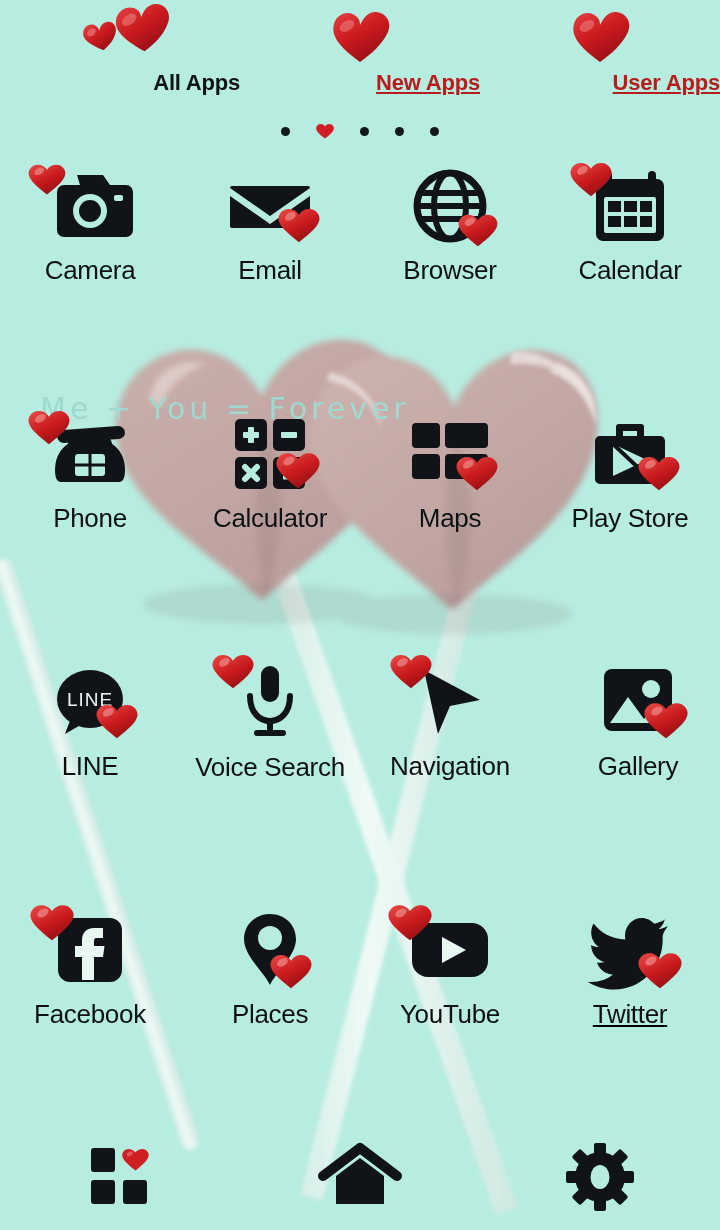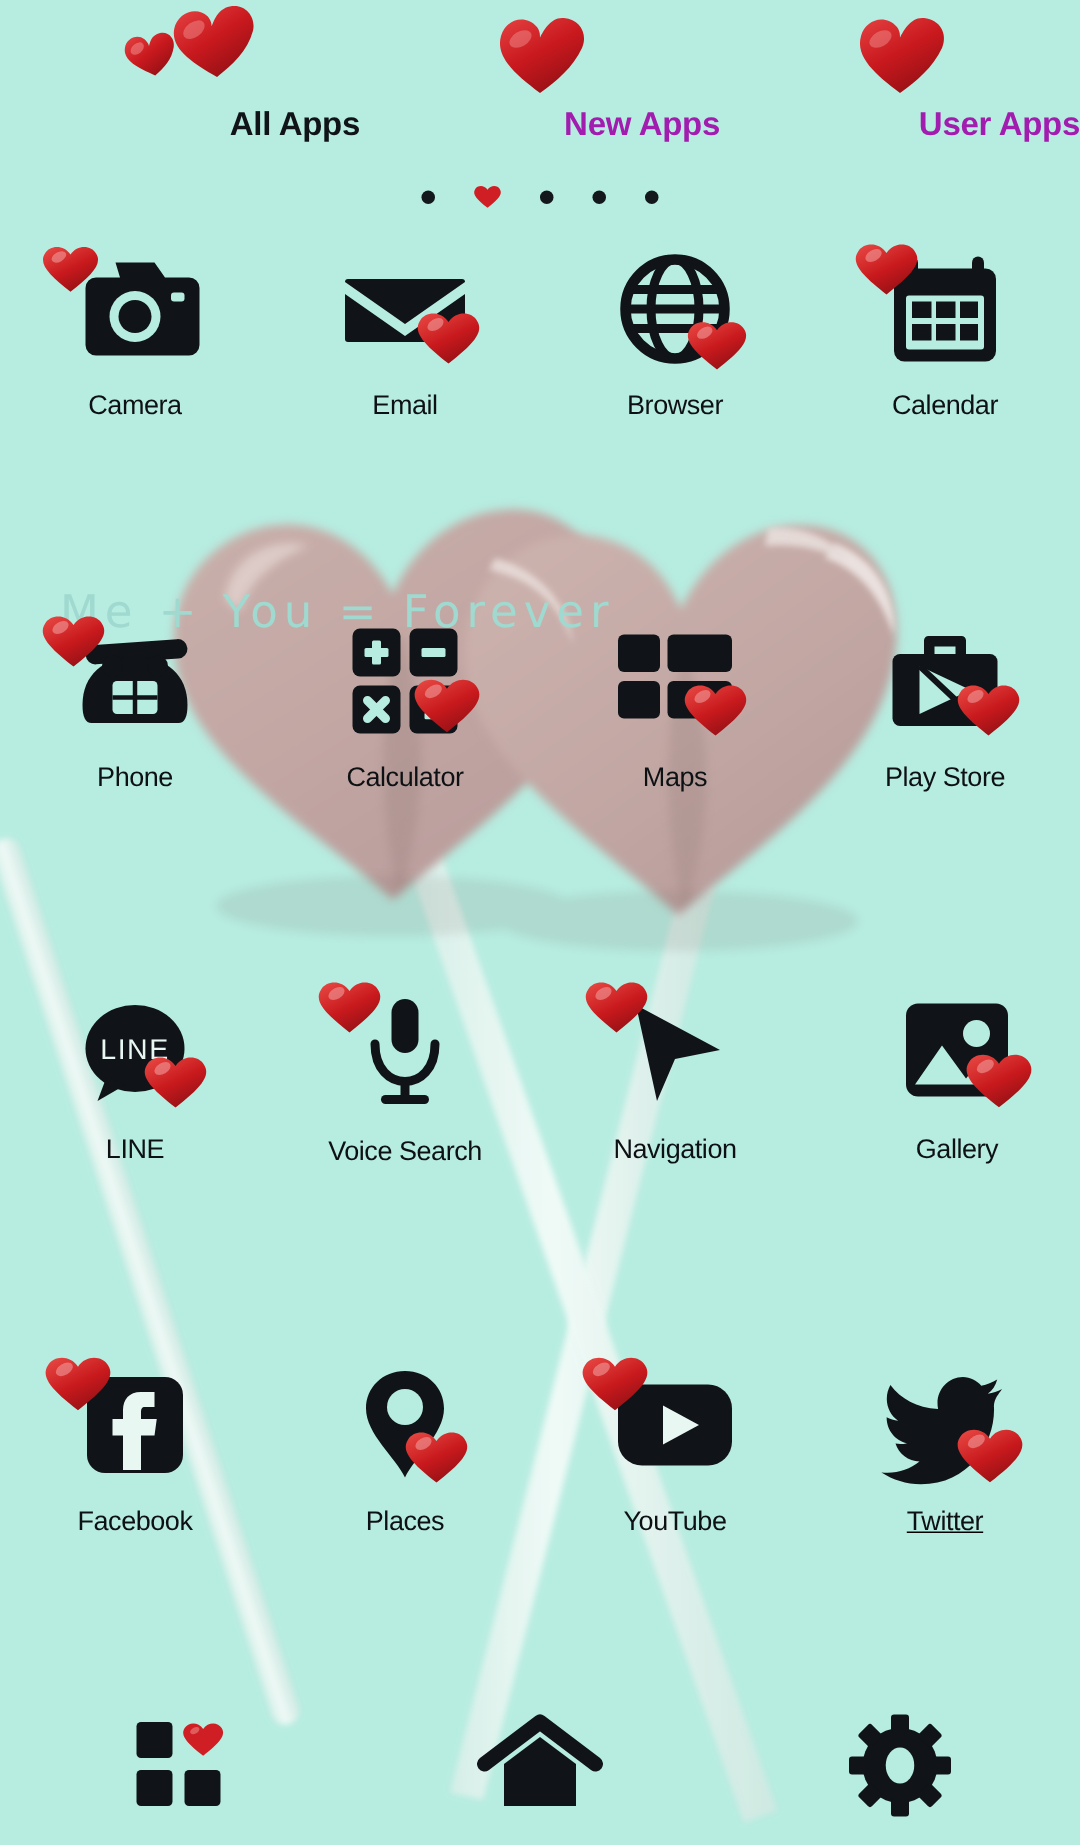--- a/index.html
+++ b/index.html
@@ -26,36 +26,36 @@
   .tab:nth-child(1){left:0px;}
   .tab:nth-child(2){left:240px;}
   .tab:nth-child(3){left:480px;}
   .tab .tab-ico{height:72px;position:relative;}
   .tab .tab-label{
     font-family:"Liberation Sans", sans-serif;
     font-size:22px;line-height:22px;font-weight:bold;
     letter-spacing:-0.2px;
   }
   .tab-active .tab-label{color:#101418;}
-  .tab-idle .tab-label{color:#a21caf;}
+  .tab-idle .tab-label{color:#b91c1c;text-decoration:underline;}
 
   
   .dots{position:absolute;top:120px;left:0;width:720px;height:22px;z-index:5;
         display:flex;align-items:center;justify-content:center;gap:26px;}
   .dot{width:9px;height:9px;border-radius:50%;background:#12181c;}
   .dot-heart{width:18px;height:18px;position:relative;background:transparent;}
 
   
   .grid{position:absolute;top:150px;left:0;width:720px;z-index:4;}
   .cell{position:absolute;width:180px;text-align:center;}
   .cell .ico-wrap{position:relative;width:180px;height:92px;}
   .cell .ico{position:absolute;left:50%;top:50%;transform:translate(-50%,-50%);}
   .cell .lbl{
     font-family:"Liberation Sans", sans-serif;
-    font-size:18px;line-height:28px;color:#0e1114;font-weight:400;
+    font-size:26px;line-height:28px;color:#0e1114;font-weight:400;
     letter-spacing:-0.3px;margin-top:4px;
   }
 
   
   .hrt{position:absolute;z-index:3;}
 
   
   .dock{position:absolute;bottom:0;left:0;width:720px;height:110px;z-index:6;}
   .dock-item{position:absolute;bottom:18px;width:160px;height:70px;
              display:flex;align-items:center;justify-content:center;}

